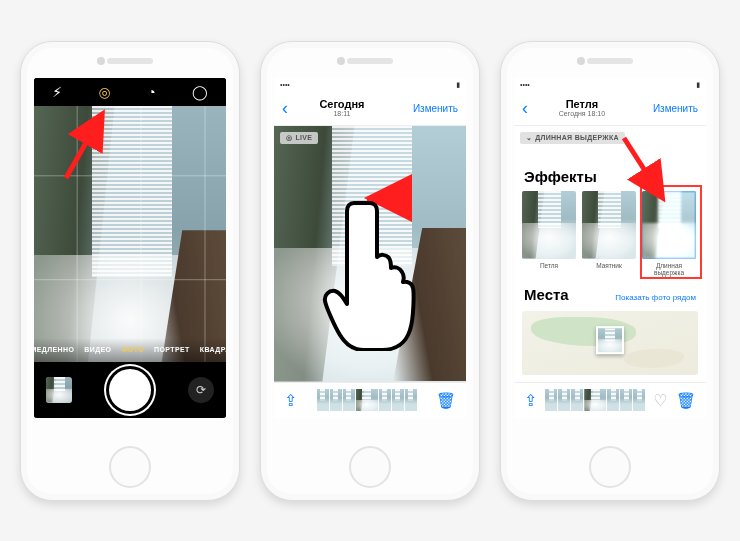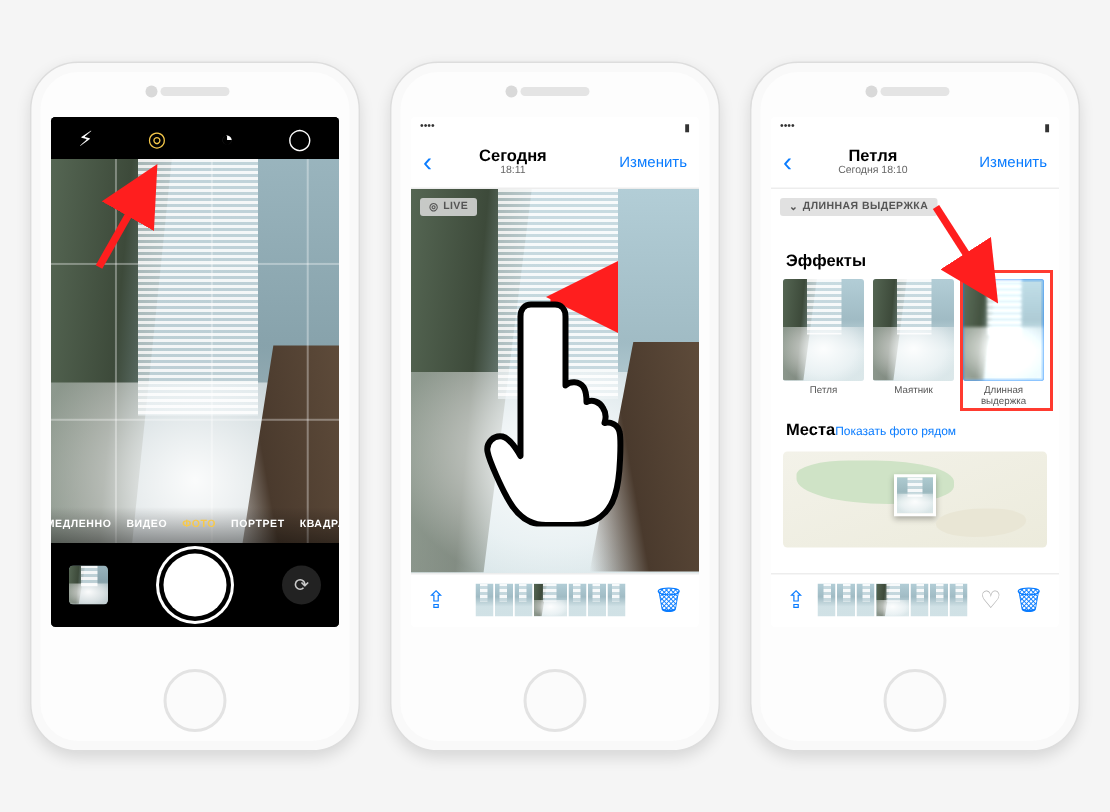--- a/index.html
+++ b/index.html
@@ -182,21 +182,21 @@
   .film-strip .fthumb .waterfall { position: absolute; inset: 0; }
   .bar-ico { color: #0a7cff; font-size: 16px; }
   .bar-ico.gray { color: #b4b4b4; }
   
   .scroll {
     flex: 1; overflow: hidden;
     display: flex; flex-direction: column;
     background: #fff;
   }
   .sec-title {
-    font-size: 11px; font-weight: 700;
+    font-size: 15px; font-weight: 700;
     padding: 8px 10px 6px; color: #000;
   }
   .effects-row {
     display: flex; gap: 6px; padding: 0 8px 6px; align-items: flex-start;
   }
   .effect-card {
     width: 54px; text-align: center;
     font-size: 6.5px; color: #555;
   }
   .effect-card .eimg {
@@ -207,21 +207,21 @@
     outline: 2px solid #ff3b30;
   }
   .effect-card.selected.inner .eimg { outline: 2px solid #0a7cff; outline-offset: -2px; }
   .effect-card .eimg .waterfall { position: absolute; inset: 0; }
   .effect-highlight {
     position: absolute; top: 0; right: 0; width: 62px; height: 94px;
     border: 2px solid #ff3b30;
     z-index: 40;
   }
   .places-row {
-    display: flex; justify-content: flex-start;
+    display: flex; justify-content: space-between;
     align-items: baseline; padding: 4px 10px 4px;
   }
   .places-row .sec-title { padding: 0; }
   .places-link { font-size: 8px; color: #0a7cff; }
   .map {
     margin: 4px 8px 0; height: 64px;
     background: linear-gradient(160deg, #f3f2e9, #ecebdc);
     border-radius: 3px; position: relative; overflow: hidden;
   }
   .map::before, .map::after {

